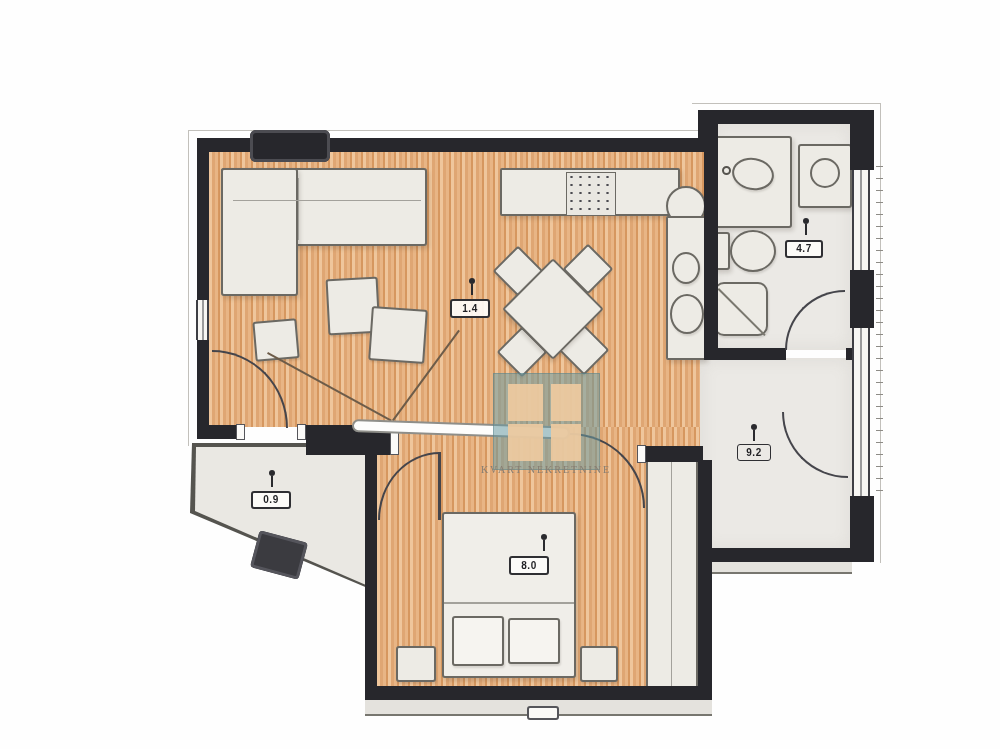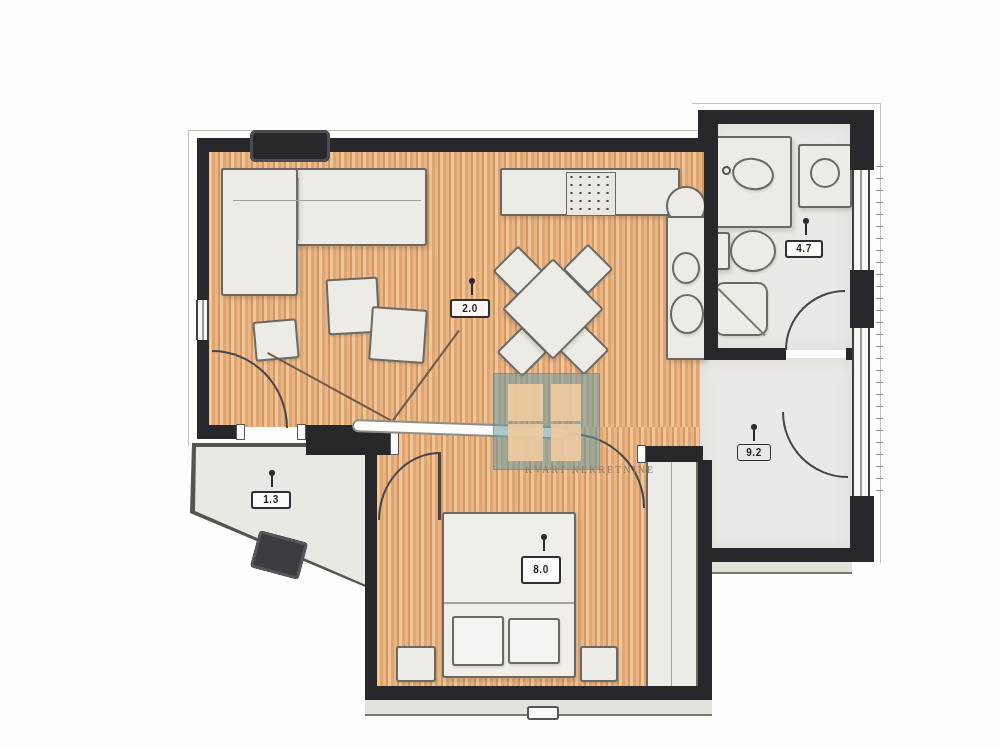--- a/index.html
+++ b/index.html
@@ -27,21 +27,21 @@
   .albox{position:absolute;border:2px solid #2f2f33;border-radius:3px;background:rgba(253,252,250,.92);
          color:#1f1f23;font-weight:bold;font-size:10px;line-height:1;display:flex;align-items:center;
          justify-content:center;letter-spacing:.5px;box-sizing:border-box;}
   .marker{position:absolute;width:12px;height:18px;}
   .marker::before{content:"";position:absolute;left:3px;top:0;width:6px;height:6px;border-radius:50%;background:#2a2a2e;}
   .marker::after{content:"";position:absolute;left:5px;top:6px;width:2px;height:11px;background:#2a2a2e;}
   .speckle{background-color:#e9e7e1;background-image:radial-gradient(#4a4a50 1px,transparent 1.4px);background-size:9px 8px;}
   .bar{position:absolute;background:#fdfdfc;border:2px solid #8e8e89;border-radius:8px;box-sizing:border-box;}
   .pane{position:absolute;background:rgba(238,202,160,.92);}
   #wm-text{position:absolute;left:466px;top:464px;width:160px;text-align:center;
-           font-family:"Liberation Serif",serif;font-size:10px;letter-spacing:2px;color:#877e73;padding-left:44px;}
+           font-family:"Liberation Serif",serif;font-size:10px;letter-spacing:2px;color:#877e73;}
   .shadowstrip{position:absolute;background:#e4e2dd;border-bottom:2px solid #77766f;}
 </style>
 </head>
 <body>
 
 <div id="stage">
 
   <div class="oline" style="left:188px;top:130px;width:534px;height:1px"></div>
   <div class="oline" style="left:692px;top:103px;width:188px;height:1px"></div>
   <div class="oline" style="left:188px;top:130px;width:1px;height:316px"></div>
@@ -134,30 +134,30 @@
   <div class="abs" style="left:438px;top:452px;width:3px;height:68px;background:#45454b"></div>
   <div class="arc tr" style="left:570px;top:433px;width:75px;height:75px"></div>
   <div class="arc tl" style="left:785px;top:290px;width:60px;height:60px"></div>
   <div class="arc bl" style="left:782px;top:412px;width:66px;height:66px"></div>
 
   <div class="line" style="left:268px;top:352px;width:141px;transform:rotate(28.7deg)"></div>
   <div class="line" style="left:392px;top:420px;width:112px;transform:rotate(-53.7deg)"></div>
   <div class="bar" style="left:352px;top:419px;width:218px;height:13px;transform:rotate(2deg);transform-origin:0 50%"></div>
 
   <div class="marker" style="left:466px;top:278px"></div>
-  <div class="albox" style="left:450px;top:299px;width:40px;height:19px">2.0</div>
+  <div class="albox" style="left:450px;top:299px;width:40px;height:19px">1.4</div>
 
   <div class="marker" style="left:800px;top:218px"></div>
   <div class="albox" style="left:785px;top:240px;width:38px;height:18px">4.7</div>
 
   <div class="marker" style="left:538px;top:534px"></div>
-  <div class="albox" style="left:521px;top:556px;width:40px;height:28px">8.0</div>
+  <div class="albox" style="left:509px;top:556px;width:40px;height:19px">8.0</div>
 
   <div class="marker" style="left:266px;top:470px"></div>
-  <div class="albox" style="left:251px;top:491px;width:40px;height:18px">1.3</div>
+  <div class="albox" style="left:251px;top:491px;width:40px;height:18px">0.9</div>
 
   <div class="marker" style="left:748px;top:424px"></div>
   <div class="albox" style="left:737px;top:444px;width:34px;height:17px;border-width:1px;background:transparent">9.2</div>
 
   <div class="abs" style="left:493px;top:373px;width:105px;height:95px;background:rgba(106,154,163,.55);border:1px solid rgba(70,115,125,.35)">
     <div class="pane" style="left:14px;top:10px;width:35px;height:37px"></div>
     <div class="pane" style="left:57px;top:10px;width:30px;height:37px"></div>
     <div class="pane" style="left:14px;top:50px;width:35px;height:37px"></div>
     <div class="pane" style="left:57px;top:50px;width:30px;height:37px"></div>
   </div>

